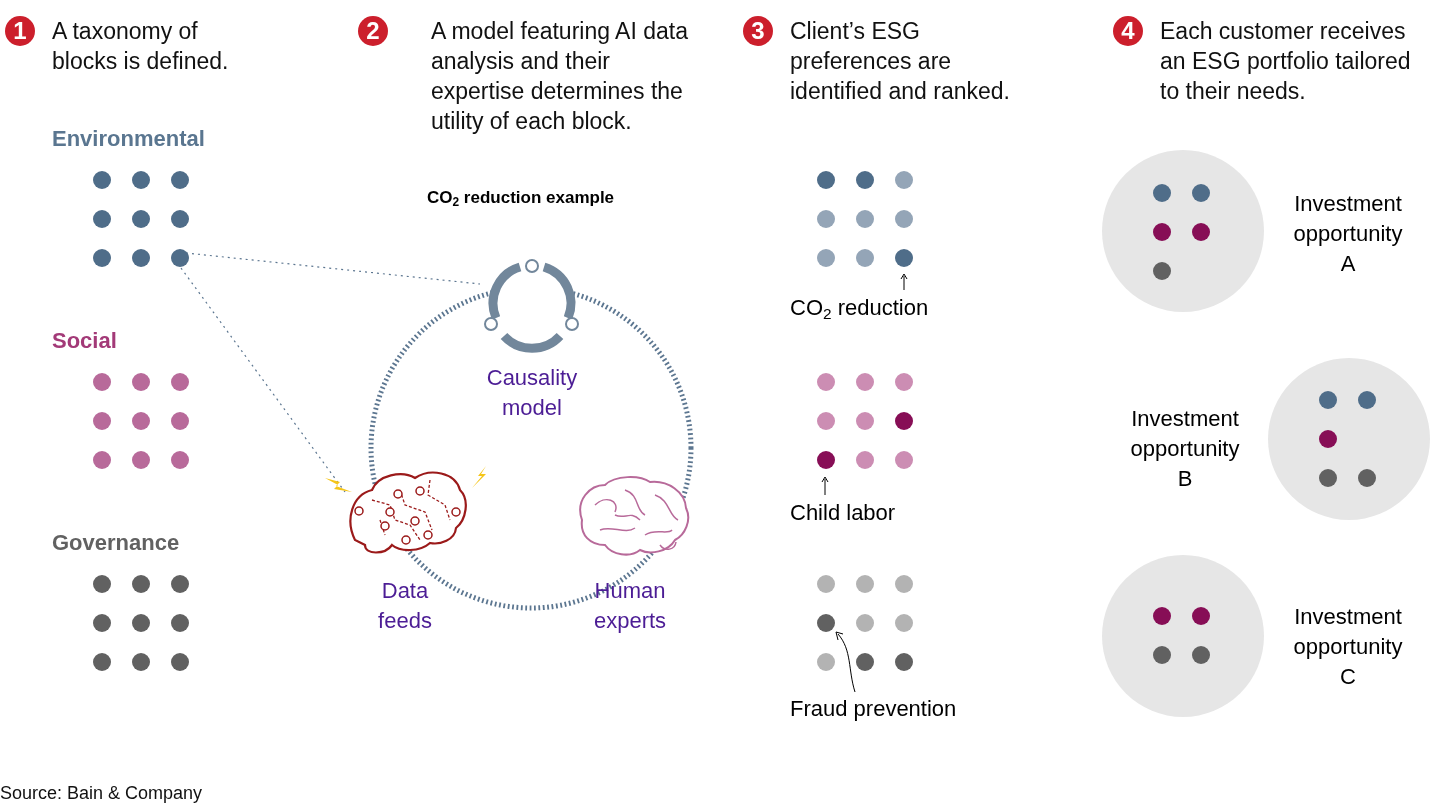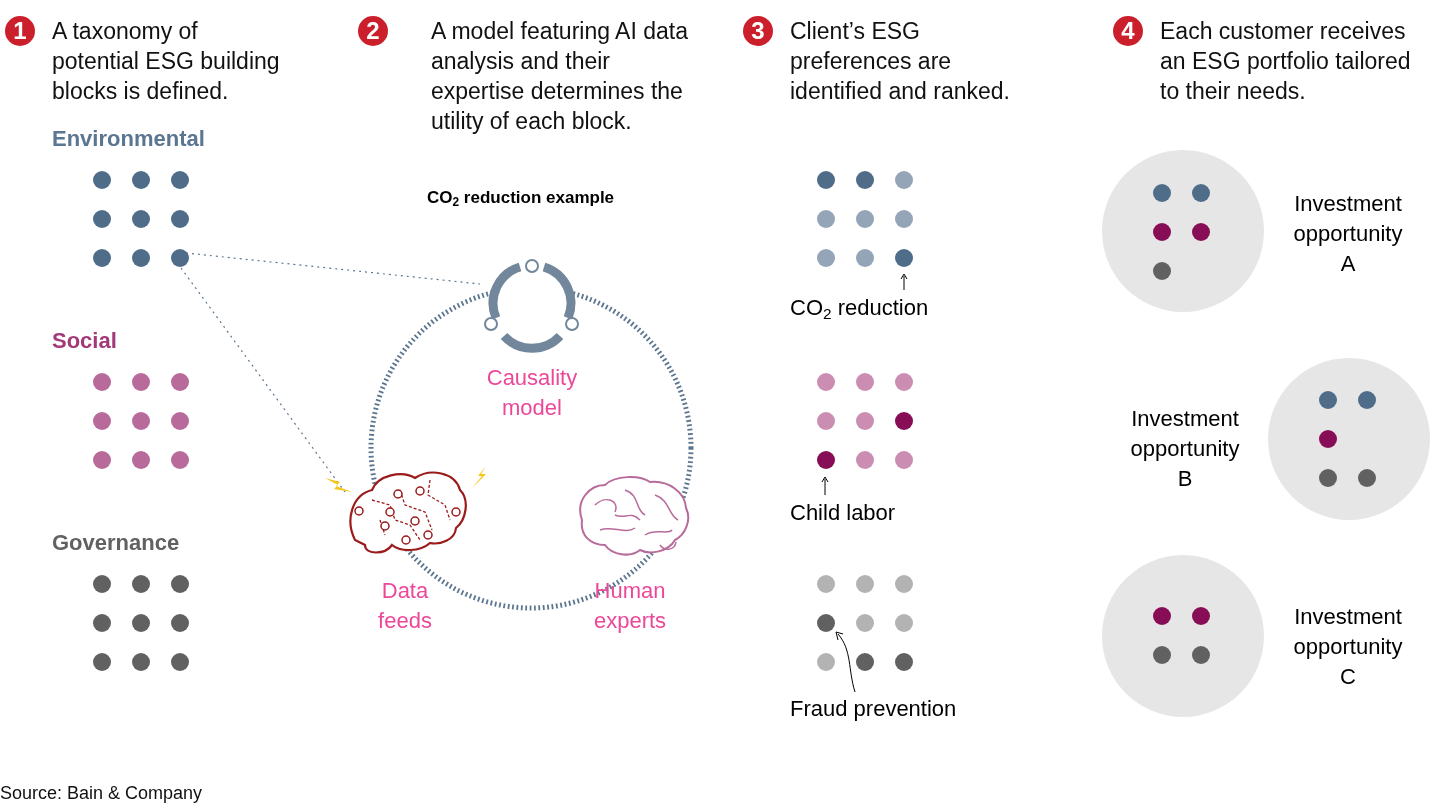--- a/index.html
+++ b/index.html
@@ -5,21 +5,21 @@
   html, body { margin:0; padding:0; background:#ffffff; }
   body { width:1440px; height:810px; position:relative; overflow:hidden;
          font-family:"Liberation Sans", sans-serif; color:#000; }
   .abs { position:absolute; }
   .step-badge { position:absolute; width:30px; height:30px; border-radius:50%;
     background:#cc1f2c; color:#fff; font-weight:bold; font-size:24px; line-height:30px;
     text-align:center; }
   .step-text { position:absolute; font-size:23px; line-height:30px; color:#111; }
   .cat-label { position:absolute; font-size:22px; font-weight:bold; }
   .dot { position:absolute; width:18px; height:18px; border-radius:50%; margin-left:-9px; margin-top:-9px; }
-  .lbl { position:absolute; font-size:22px; line-height:30px; color:#ec4899; text-align:center; }
+  .lbl { position:absolute; font-size:22px; line-height:30px; color:#4c1d95; text-align:center; }
   .inv-label { position:absolute; font-size:22px; font-weight:normal; line-height:30px; text-align:center; width:170px; }
   .portfolio-circle { position:absolute; width:162px; height:162px; border-radius:50%; background:#e6e6e6; }
   svg.overlay { position:absolute; left:0; top:0; }
   .source { position:absolute; left:0; top:783px; font-size:18px; color:#111; }
   sub { font-size:0.7em; vertical-align:-0.25em; line-height:0; }
 </style>
 </head>
 <body>
 
 <svg class="overlay" width="1440" height="810">
@@ -66,21 +66,20 @@
   <line x1="825" y1="495" x2="825" y2="479" stroke="#000" stroke-width="1"></line>
   <path d="M 822 482 L 825 477 L 828 482" fill="none" stroke="#000" stroke-width="1"></path>
   <path d="M 855 692 C 848 670, 852 650, 838 634" fill="none" stroke="#000" stroke-width="1"></path>
   <path d="M 838 640 L 836 632 L 843 634" fill="none" stroke="#000" stroke-width="1"></path>
 </svg>
 
 <div>
   <div class="step-badge" style="left:5px;top:16px;">1</div>
   <div class="step-text" style="left:52px;top:16px;">
     <div>A taxonomy of</div>
-    <div>potential ESG building</div>
     <div>blocks is defined.</div>
   </div>
 </div>
 <div>
   <div class="step-badge" style="left:358px;top:16px;">2</div>
   <div class="step-text" style="left:403px;top:16px;margin-left:28px;">
     <div>A model featuring AI data</div>
     <div>analysis and their</div>
     <div>expertise determines the</div>
     <div>utility of each block.</div>

